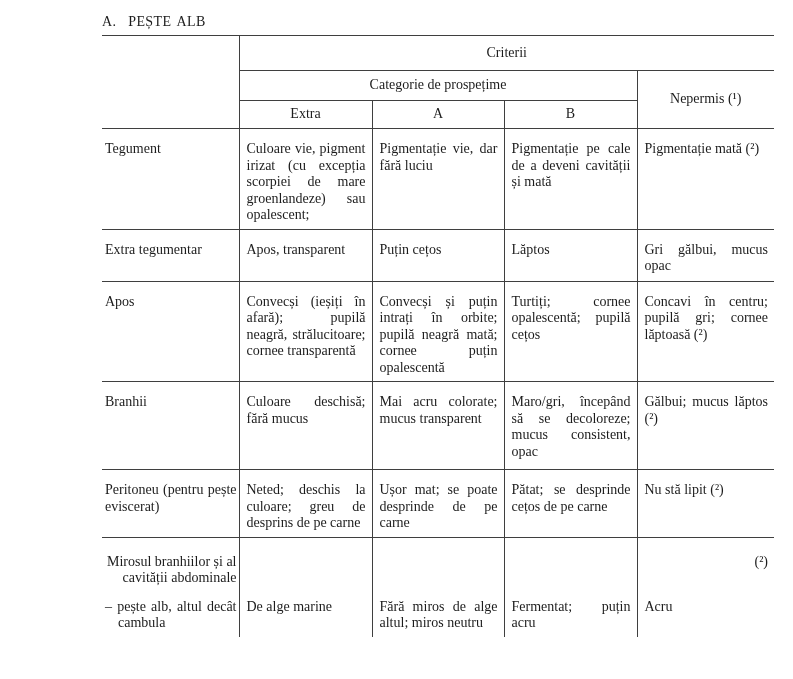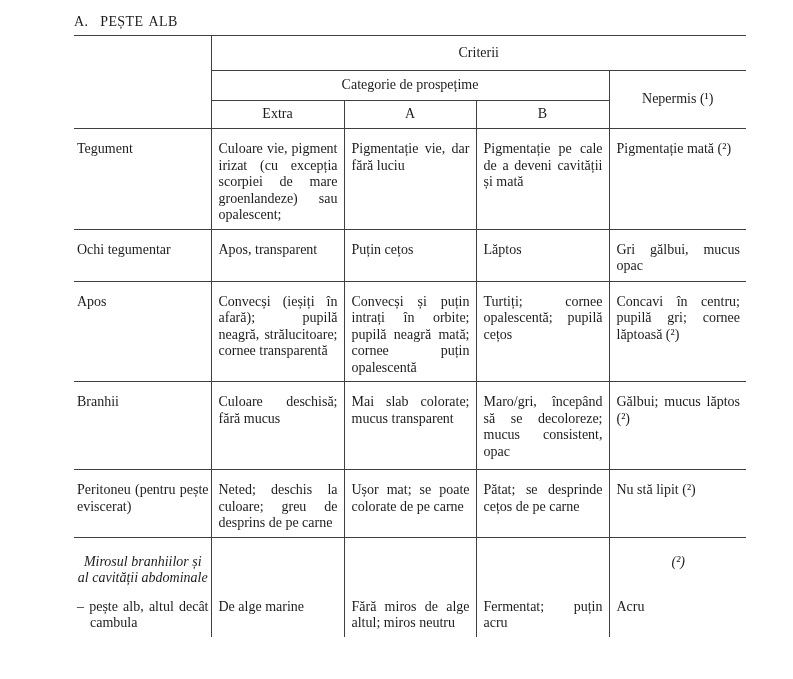--- a/index.html
+++ b/index.html
@@ -11,21 +11,21 @@
   body{
     width:793px;height:679px;
     background:#ffffff;
     color:var(--ink);
     font-family:"Liberation Serif", serif;
     overflow:hidden;
   }
   .page{
     position:relative;
     width:793px;height:679px;
-    padding:14px 0 0 74px;
+    padding:14px 0 0 102px;
   }
   .doc-title{
     font-size:14px;
     letter-spacing:0.4px;
     word-spacing:2px;
     white-space:pre;
   }
   table.criteria{
     border-collapse:collapse;
     table-layout:fixed;
@@ -61,21 +61,21 @@
   tr.r3{height:88px;}
   tr.r4{height:61px;}
   tr.r5{height:98px;}
   td.lbl{
     padding-left:3px;
     padding-right:2px;
     text-align:justify;
   }
   td.cell{text-align:justify;}
   tr.r5 td{padding-top:16px;}
-  .sub-top{min-height:45px;text-align:center;font-style:italic;}
+  .sub-top{min-height:45px;text-align:right;}
   .sub-bottom{text-align:justify;}
   .dash{
     padding-left:13px;
     text-indent:-13px;
   }
 </style>
 </head>
 <body>
 
 <div class="page">
@@ -108,47 +108,47 @@
 
     <tr class="r0">
       <td class="lbl bt">Tegument</td>
       <td class="cell bt bl">Culoare vie, pigment irizat (cu excepția scorpiei de mare groenlandeze) sau opalescent;</td>
       <td class="cell bt bl">Pigmentație vie, dar fără luciu</td>
       <td class="cell bt bl">Pigmentație pe cale de a deveni cavității și mată</td>
       <td class="cell bt bl">Pigmentație mată (²)</td>
     </tr>
 
     <tr class="r1">
-      <td class="lbl bt">Ochi tegumentar</td>
+      <td class="lbl bt">Extra tegumentar</td>
       <td class="cell bt bl">Apos, transparent</td>
       <td class="cell bt bl">Puțin cețos</td>
       <td class="cell bt bl">Lăptos</td>
       <td class="cell bt bl">Gri gălbui, mucus opac</td>
     </tr>
 
     <tr class="r2">
       <td class="lbl bt">Apos</td>
       <td class="cell bt bl">Convecși (ieșiți în afară); pupilă neagră, strălucitoare; cornee transparentă</td>
       <td class="cell bt bl">Convecși și puțin intrați în orbite; pupilă neagră mată; cornee puțin opalescentă</td>
       <td class="cell bt bl">Turtiți; cornee opalescentă; pupilă cețos</td>
       <td class="cell bt bl">Concavi în centru; pupilă gri; cornee lăptoasă (²)</td>
     </tr>
 
     <tr class="r3">
       <td class="lbl bt">Branhii</td>
       <td class="cell bt bl">Culoare deschisă; fără mucus</td>
-      <td class="cell bt bl">Mai slab colorate; mucus transparent</td>
+      <td class="cell bt bl">Mai acru colorate; mucus transparent</td>
       <td class="cell bt bl">Maro/gri, începând să se decoloreze; mucus consistent, opac</td>
       <td class="cell bt bl">Gălbui; mucus lăptos (²)</td>
     </tr>
 
     <tr class="r4">
       <td class="lbl bt">Peritoneu (pentru pește eviscerat)</td>
       <td class="cell bt bl">Neted; deschis la culoare; greu de desprins de pe carne</td>
-      <td class="cell bt bl">Ușor mat; se poate colorate de pe carne</td>
+      <td class="cell bt bl">Ușor mat; se poate desprinde de pe carne</td>
       <td class="cell bt bl">Pătat; se desprinde cețos de pe carne</td>
       <td class="cell bt bl">Nu stă lipit (²)</td>
     </tr>
 
     <tr class="r5">
       <td class="lbl bt">
         <div class="sub-top">Mirosul branhiilor și al cavității abdominale</div>
         <div class="sub-bottom dash">– pește alb, altul decât cambula</div>
       </td>
       <td class="cell bt bl">

